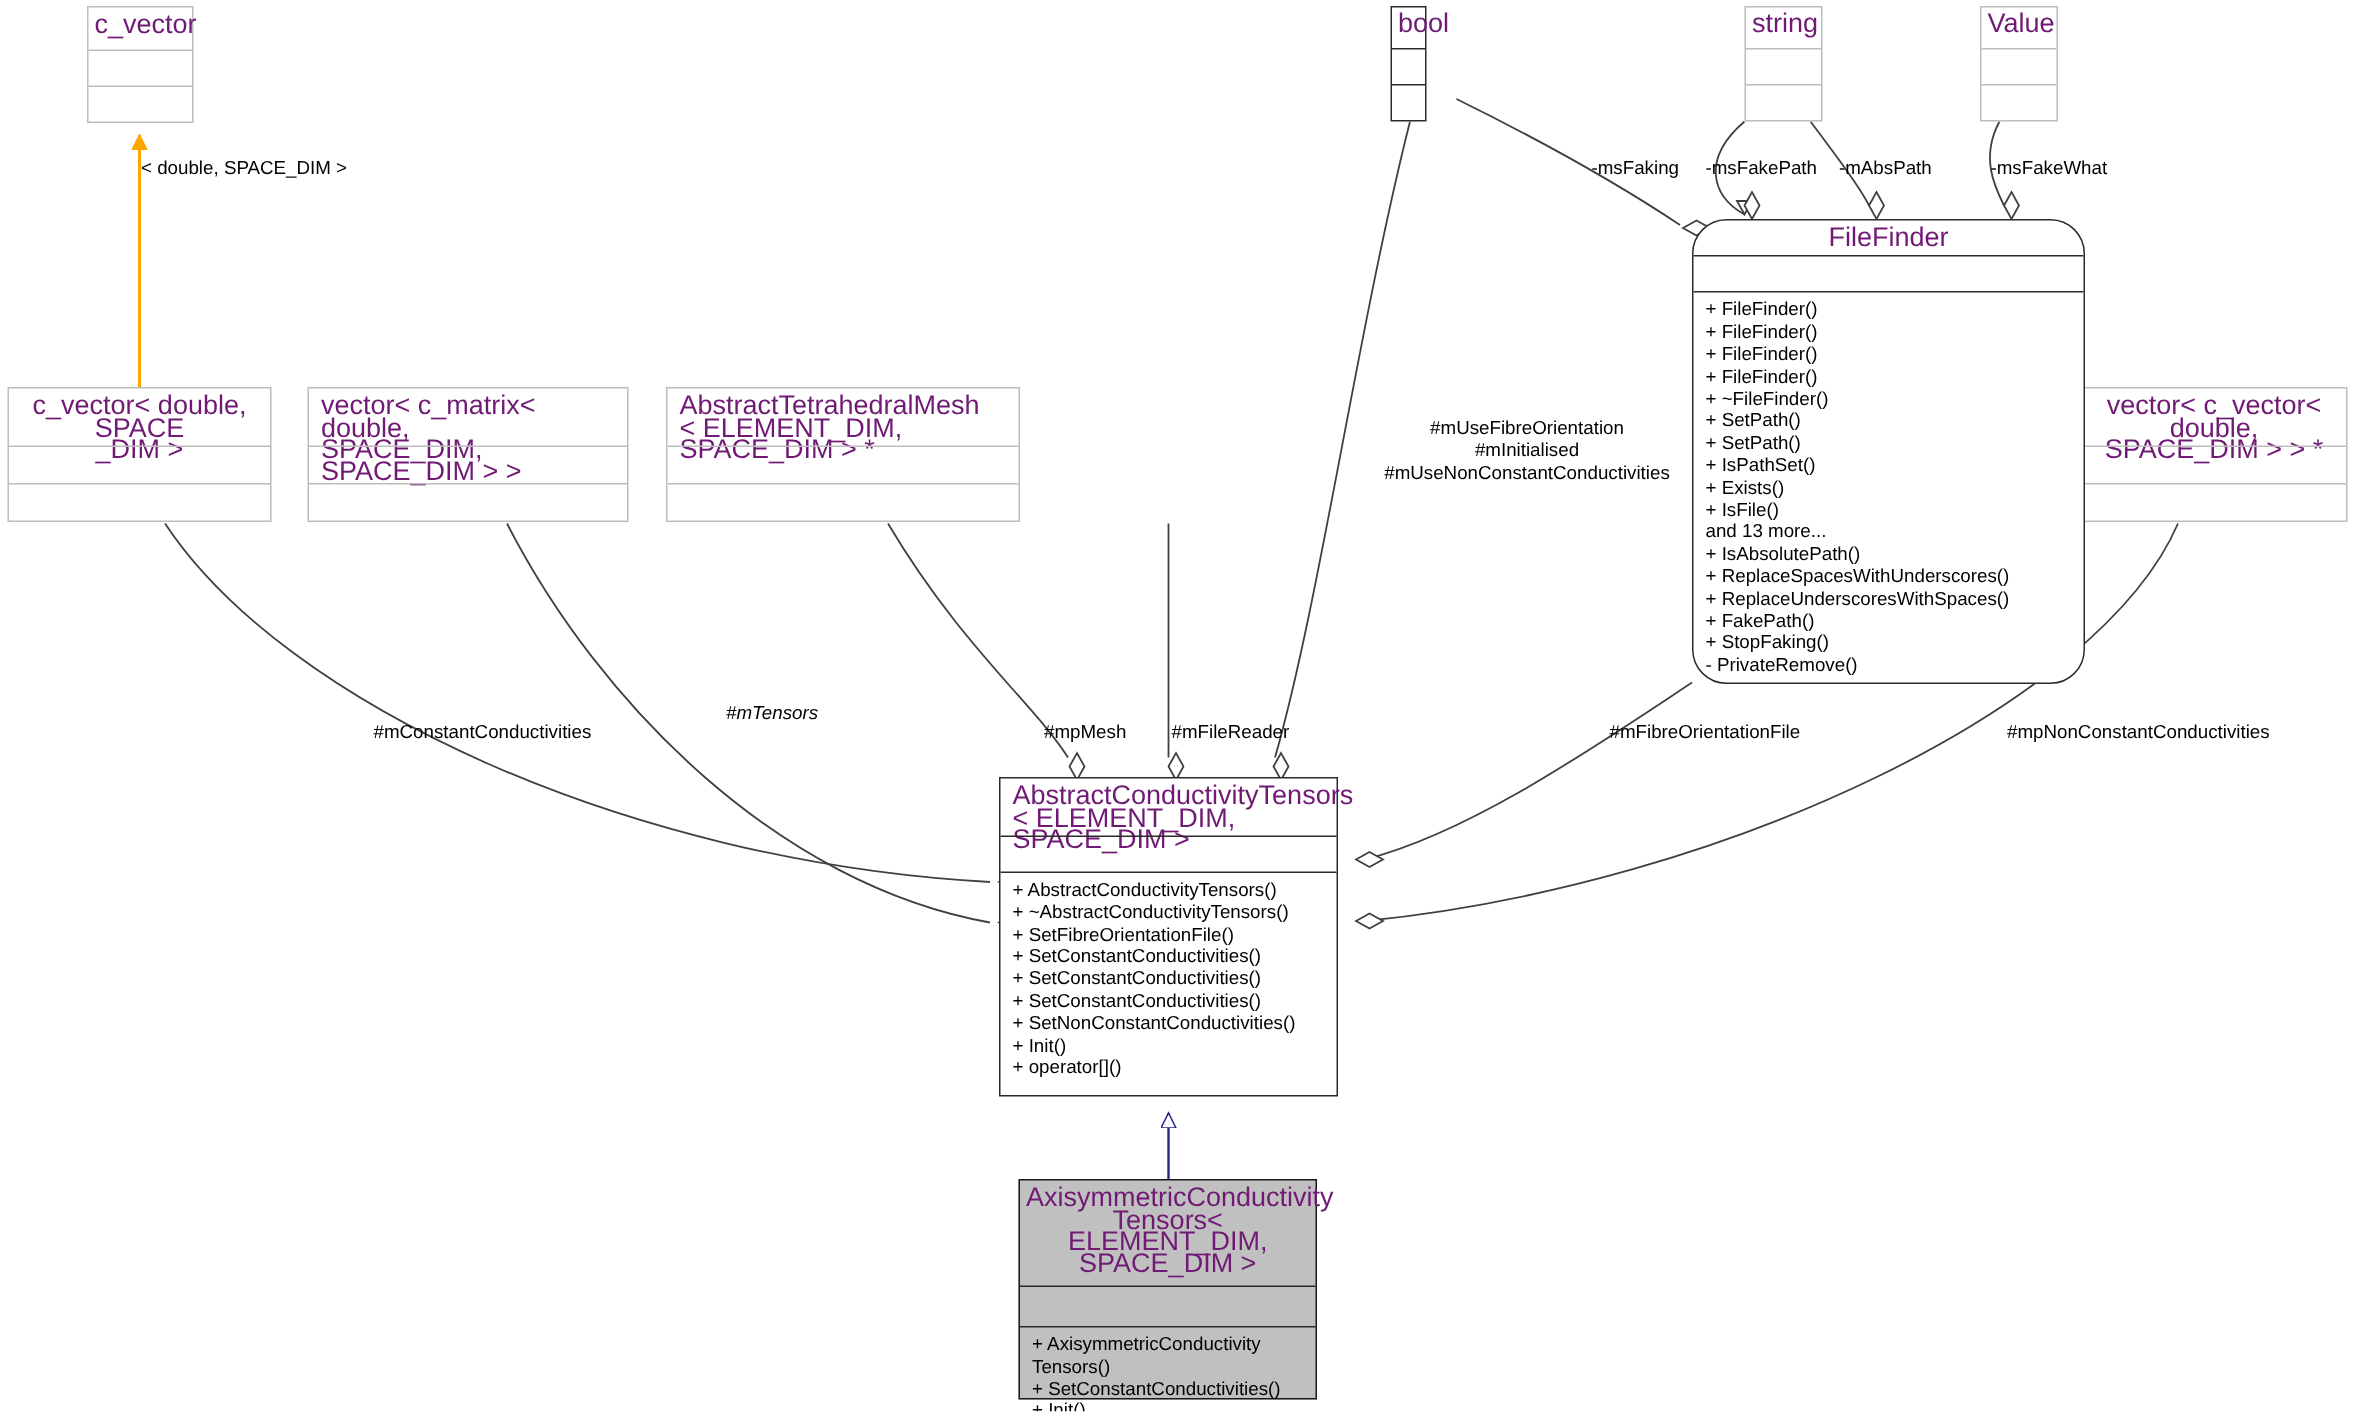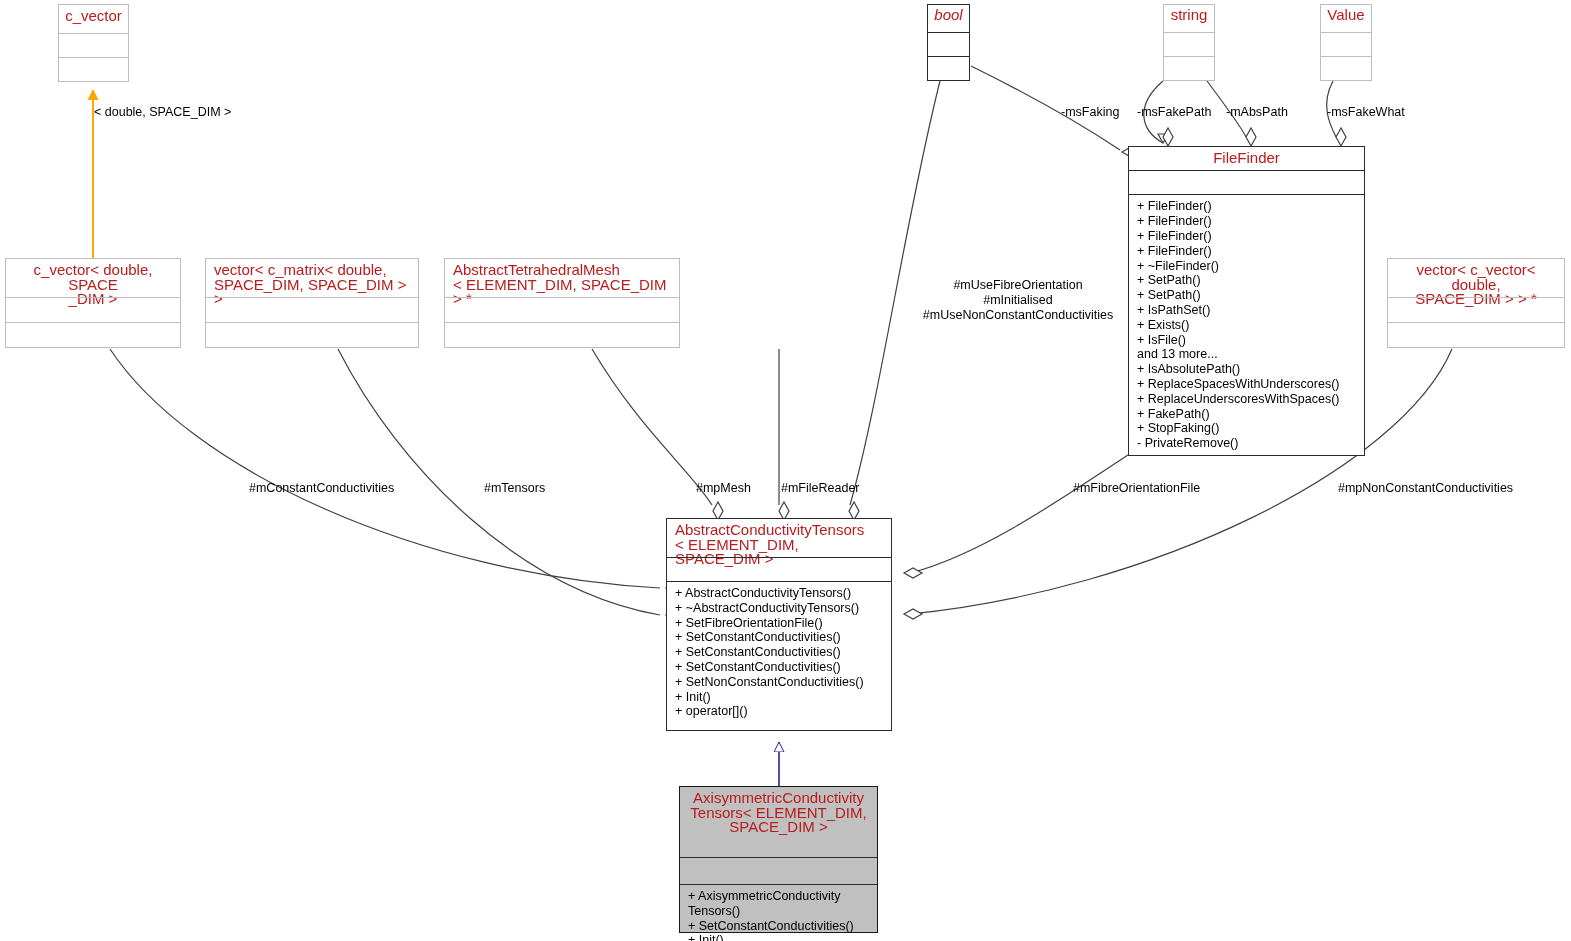--- a/index.html
+++ b/index.html
@@ -29,22 +29,22 @@
     border: 1px solid #2b2b2b;
   }
   .uml-box.filled {
     background: #c0c0c0;
     border: 1px solid #1a1a1a;
     gap: 20px;
   }
   .uml-title {
     box-sizing: border-box;
     text-align: center;
-    font-size: 15px;
-    color: #b91c1c;
+    font-size: 18px;
+    color: #701a75;
     line-height: 14.5px;
     padding: 4px 4px 4px 4px;
     white-space: pre-line;
   }
   .uml-title.left {
     text-align: left;
     padding-left: 8px;
   }
   .uml-sep {
     border-top: 1px solid #bdbdbd;
@@ -195,21 +195,21 @@
   </div>
 
   <div class="uml-box" style="left:444px; top:258px; width:236px; height:90px;">
     <div class="uml-title left" style="height:38px;">AbstractTetrahedralMesh
 &lt; ELEMENT_DIM, SPACE_DIM &gt; *</div>
     <div class="uml-sep uml-attrs" style="height:25px;"></div>
     <div class="uml-sep uml-ops" style="flex:1;"></div>
   </div>
 
 
-  <div class="uml-box dark" style="left:927px; top:4px; width:43px; height:77px;font-style:italic;">
+  <div class="uml-box dark" style="left:927px; top:4px; width:24px; height:77px;">
     <div class="uml-title" style="height:27px; padding-top:3px;">bool</div>
     <div class="uml-sep uml-attrs" style="height:24px;"></div>
     <div class="uml-sep uml-ops" style="flex:1;"></div>
   </div>
 
   <div class="uml-box" style="left:1163px; top:4px; width:52px; height:77px;">
     <div class="uml-title" style="height:27px; padding-top:3px;">string</div>
     <div class="uml-sep uml-attrs" style="height:24px;"></div>
     <div class="uml-sep uml-ops" style="flex:1;"></div>
   </div>
@@ -220,21 +220,21 @@
     <div class="uml-sep uml-ops" style="flex:1;"></div>
   </div>
 
   <div class="uml-box" style="left:1387px; top:258px; width:178px; height:90px;">
     <div class="uml-title" style="height:38px;">vector&lt; c_vector&lt; double,
 SPACE_DIM &gt; &gt; *</div>
     <div class="uml-sep uml-attrs" style="height:25px;"></div>
     <div class="uml-sep uml-ops" style="flex:1;"></div>
   </div>
 
-  <div class="uml-box dark" style="left:1128px; top:146px; width:237px; height:310px;">
+  <div class="uml-box dark" style="left:1128px; top:146px; width:262px; height:310px;border-radius:23px;">
     <div class="uml-title" style="height:24px; padding-top:4px;">FileFinder</div>
     <div class="uml-sep uml-attrs" style="height:27px;"></div>
     <div class="uml-sep uml-ops" style="flex:1;">
         <div class="op">+ FileFinder()</div>
         <div class="op">+ FileFinder()</div>
         <div class="op">+ FileFinder()</div>
         <div class="op">+ FileFinder()</div>
         <div class="op">+ ~FileFinder()</div>
         <div class="op">+ SetPath()</div>
         <div class="op">+ SetPath()</div>
@@ -290,21 +290,21 @@
   <div class="edge-label" style="left:1226px; top:105px;">-mAbsPath</div>
 
   <div class="edge-label" style="left:1327px; top:105px;">-msFakeWhat</div>
 
   <div class="edge-label" style="left:912px; top:278px; width:212px;">#mUseFibreOrientation
 #mInitialised
 #mUseNonConstantConductivities</div>
 
   <div class="edge-label" style="left:249px; top:481px;">#mConstantConductivities</div>
 
-  <div class="edge-label" style="left:484px; top:481px;">#mTensors</div>
+  <div class="edge-label" style="left:484px; top:468px;font-style:italic;">#mTensors</div>
 
   <div class="edge-label" style="left:696px; top:481px;">#mpMesh</div>
 
   <div class="edge-label" style="left:781px; top:481px;">#mFileReader</div>
 
   <div class="edge-label" style="left:1073px; top:481px;text-align:center;">#mFibreOrientationFile</div>
 
   <div class="edge-label" style="left:1338px; top:481px;">#mpNonConstantConductivities</div>
 
 </div>

